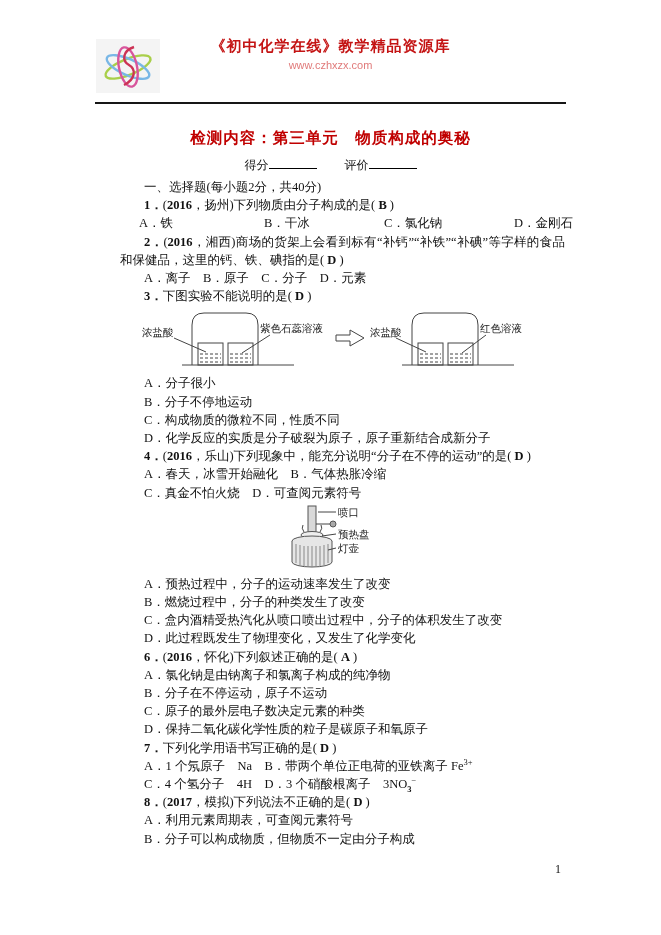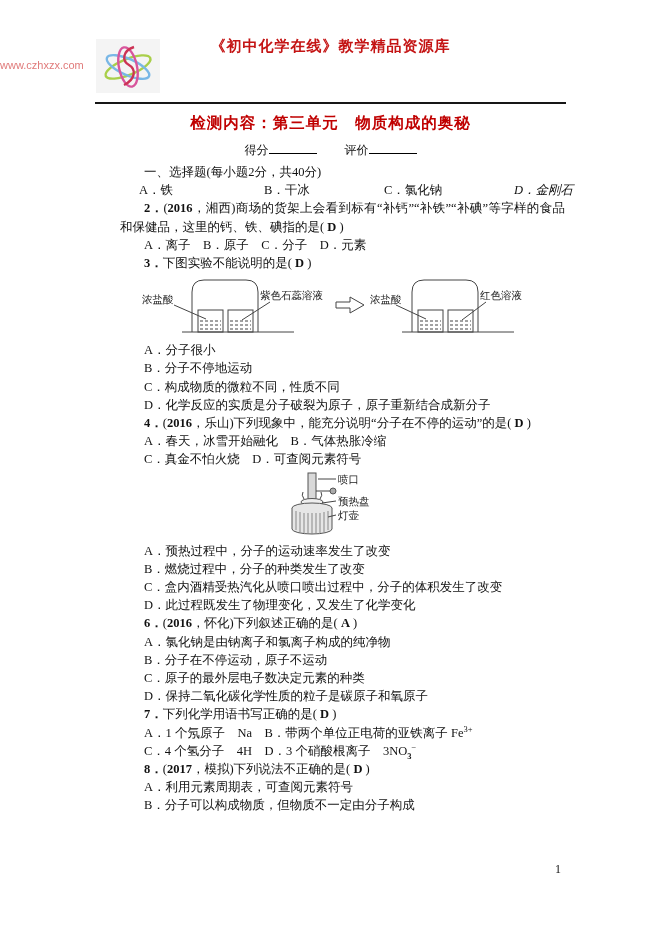--- a/index.html
+++ b/index.html
@@ -2,37 +2,37 @@
 <html><head>
 <meta charset="utf-8">
 <style>
   html,body{margin:0;padding:0;background:#ffffff;}
   .page{position:relative;width:661px;height:935px;background:#fff;overflow:hidden;
         font-family:"Liberation Serif","DejaVu Serif",serif;color:#111;}
   
   .header{position:relative;height:58px;padding-top:37px;}
   .logo{position:absolute;left:96px;top:39px;width:64px;height:54px;background:#f4f4f4;}
   .site-title{text-align:center;color:#c41414;font-weight:bold;font-size:15px;letter-spacing:1px;}
-  .site-url{text-align:left;color:#e07a7a;font-size:11px;margin-top:3px;
+  .site-url{text-align:center;color:#e07a7a;font-size:11px;margin-top:3px;
             font-family:"Liberation Sans","DejaVu Sans",sans-serif;}
   .rule{margin:7px 95px 0 95px;border-top:2px solid #161616;}
   
-  .doc-title{margin-top:9px;text-align:center;color:#c00000;font-weight:bold;font-size:15.5px;letter-spacing:1px;}
+  .doc-title{margin-top:24px;text-align:center;color:#c00000;font-weight:bold;font-size:15.5px;letter-spacing:1px;}
   .score-line{margin-top:7px;text-align:center;font-size:12px;}
   .blank{display:inline-block;width:48px;height:12px;border-bottom:1.4px solid #000;}
   .gap{display:inline-block;width:28px;}
   
   .content{margin:4px 96px 0 96px;font-size:12.5px;line-height:18.2px;text-align:justify;}
   .line{min-height:18px;margin-left:24px;}
   .indent{text-indent:24px;}
   .b{font-weight:bold;}
   sup{font-size:8.5px;vertical-align:super;line-height:0;}
   sub{font-size:8.5px;vertical-align:sub;line-height:0;}
   .cols{display:flex;text-indent:0;padding-left:19px;}
-  .col0{flex:0 0 125px;} .col1{flex:0 0 120px;} .col2{flex:0 0 130px;} .col3{flex:0 0 auto;font-style:italic;}
+  .col0{flex:0 0 125px;} .col1{flex:0 0 120px;} .col2{flex:0 0 130px;} .col3{flex:0 0 auto;}
   .figure{text-align:center;margin:2px 0 3px 0;}
   .figure svg{vertical-align:top;}
   .figlabel{font-size:10.5px;fill:#222;font-family:"Liberation Serif","DejaVu Serif",serif;}
   .sketch{stroke:#444;fill:none;stroke-width:1;}
   .page-number{position:absolute;top:862px;right:100px;font-size:12px;}
 </style>
 </head>
 <body>
 <div class="page">
 
@@ -53,20 +53,21 @@
   <div class="rule"></div>
 
   <div class="doc-title">检测内容：第三单元　物质构成的奥秘</div>
 
   <div class="score-line">
     <span>得分</span><span class="blank"></span><span class="gap"></span><span>评价</span><span class="blank"></span>
   </div>
 
   <div class="content">
       <div class="line indent"><span>一、选择题(每小题2分，共40分)</span></div>
+      <div class="line indent"><span class="b">1．</span><span>(</span><span class="b">2016</span><span>，扬州)下列物质由分子构成的是( </span><span class="b">B</span><span> )</span></div>
       <div class="line cols">
         <span class="col col0"><span>A．铁</span></span>
         <span class="col col1"><span>B．干冰</span></span>
         <span class="col col2"><span>C．氯化钠</span></span>
         <span class="col col3"><span>D．金刚石</span></span>
       </div>
       <div class="line indent"><span class="b">2．</span><span>(</span><span class="b">2016</span><span>，湘西)商场的货架上会看到标有“补钙”“补铁”“补碘”等字样的食品和保健品，这里的钙、铁、碘指的是( </span><span class="b">D</span><span> )</span></div>
       <div class="line indent"><span>A．离子　B．原子　C．分子　D．元素</span></div>
       <div class="line indent"><span class="b">3．</span><span>下图实验不能说明的是( </span><span class="b">D</span><span> )</span></div>
       <div id="fig1" class="figure">

